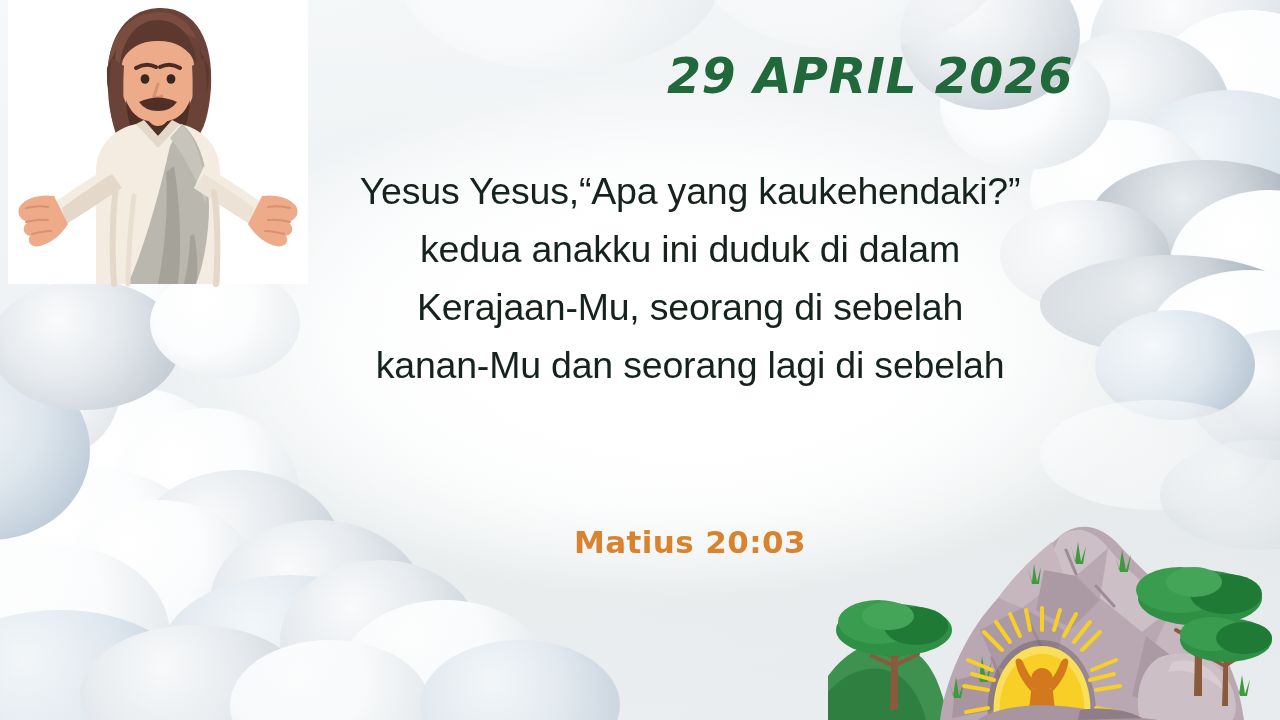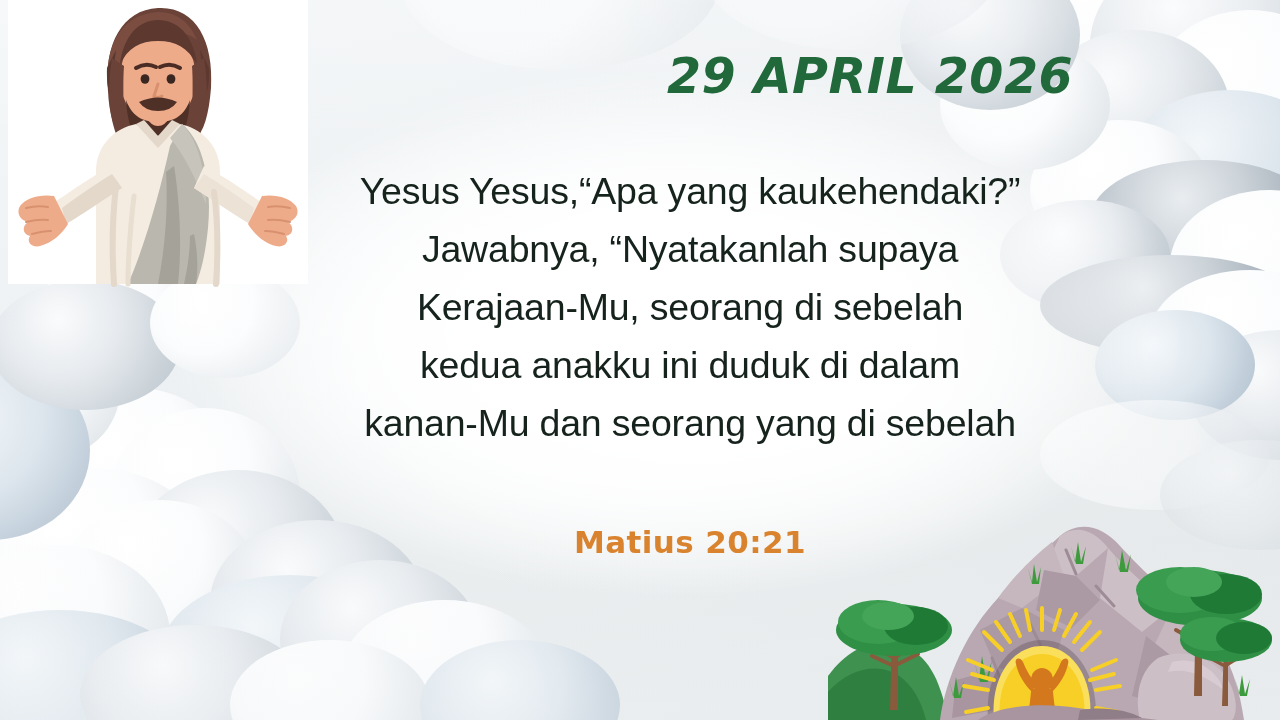--- a/index.html
+++ b/index.html
@@ -296,21 +296,20 @@
 
       <path d="M150 240 C170 226 210 222 250 228 C286 233 310 238 330 240 Z" fill="#a8959f"></path>
       <path d="M252 230 C276 226 300 230 314 238 L250 240 Z" fill="#8f7d88"></path>
     </svg>
   </div>
 
   <div id="date">29 APRIL 2026</div>
 
   <div id="verse">
     <span class="vline">Yesus Yesus,“Apa yang kaukehendaki?”</span>
-    <span class="vline">Jawabnya, “Nyatakanlah supaya</span>
+    <span class="vline">kedua anakku ini duduk di dalam</span>
     <span class="vline">Kerajaan-Mu, seorang di sebelah</span>
-    <span class="vline">kedua anakku ini duduk di dalam</span>
-    <span class="vline">kanan-Mu dan seorang yang di sebelah</span>
+    <span class="vline">kanan-Mu dan seorang lagi di sebelah</span>
   </div>
 
-  <div id="ref">Matius 20:21</div>
+  <div id="ref">Matius 20:03</div>
 
 </div>
 
 </body></html>

